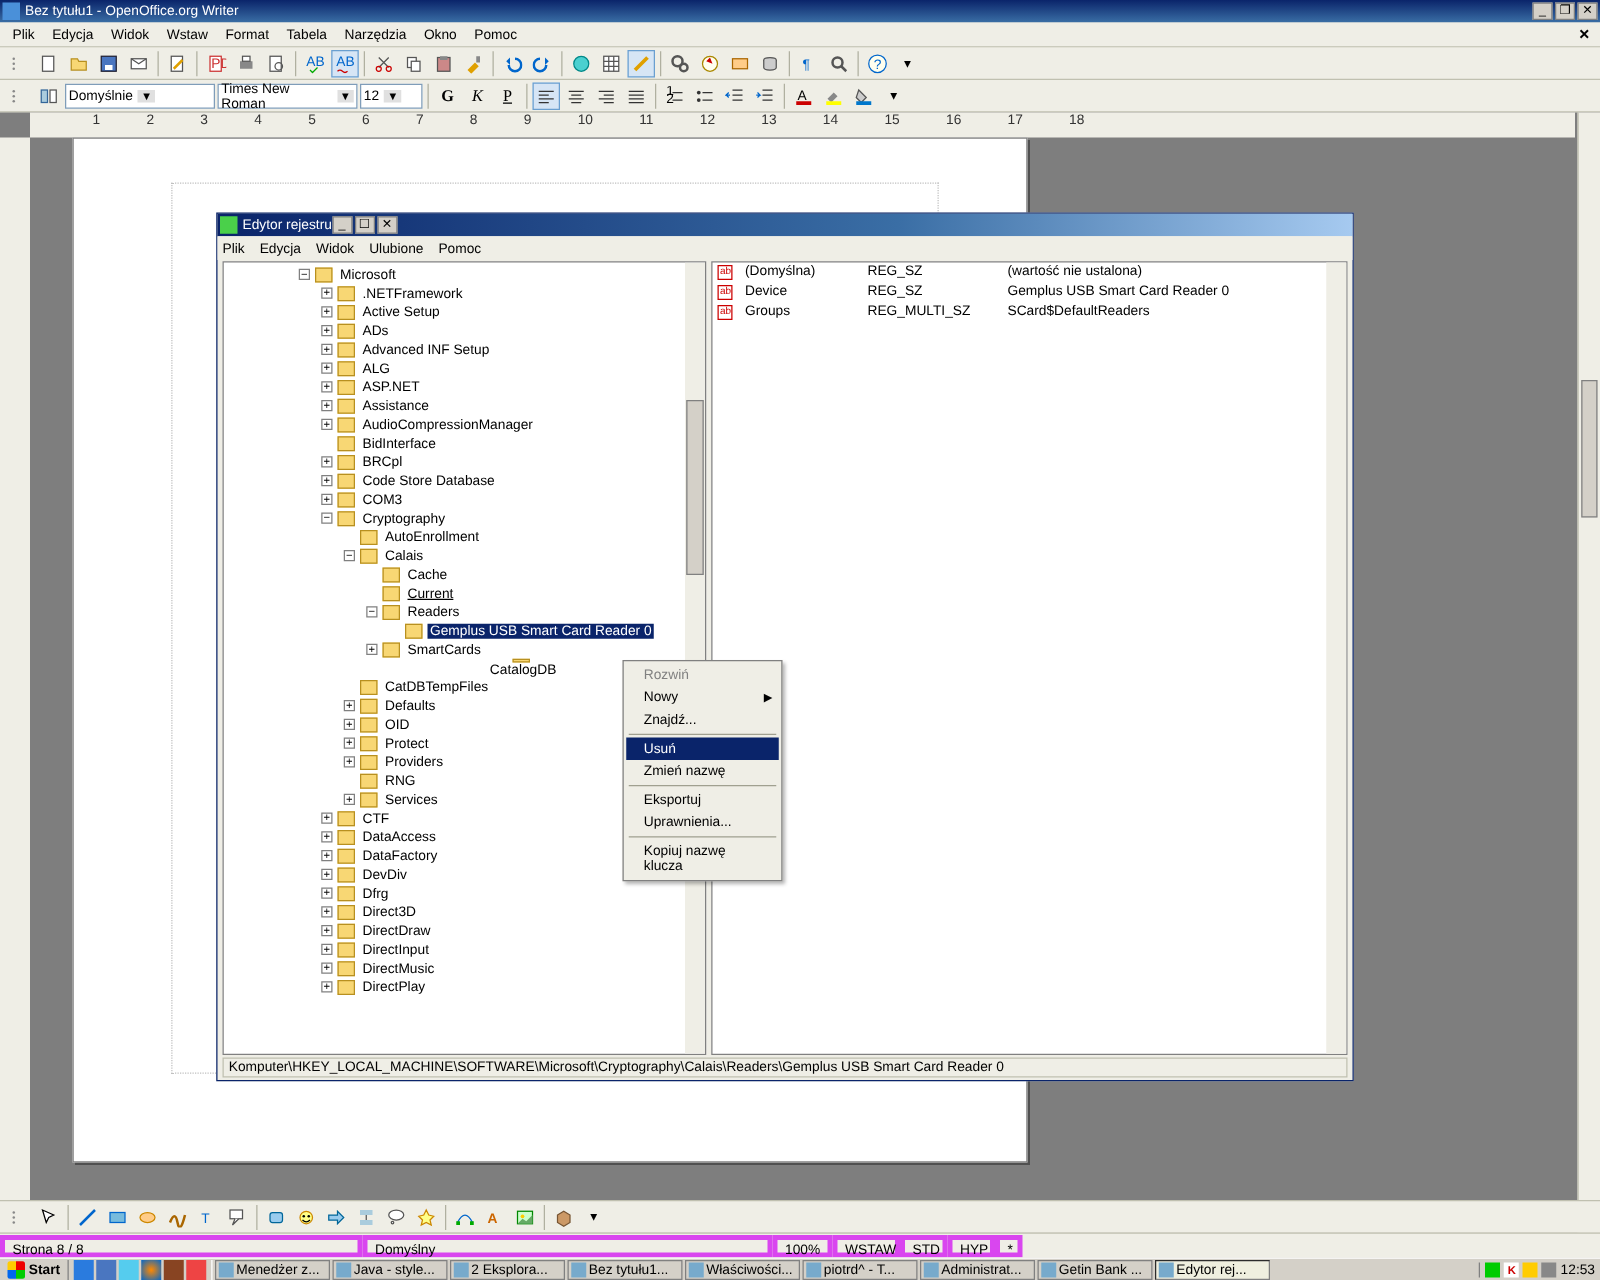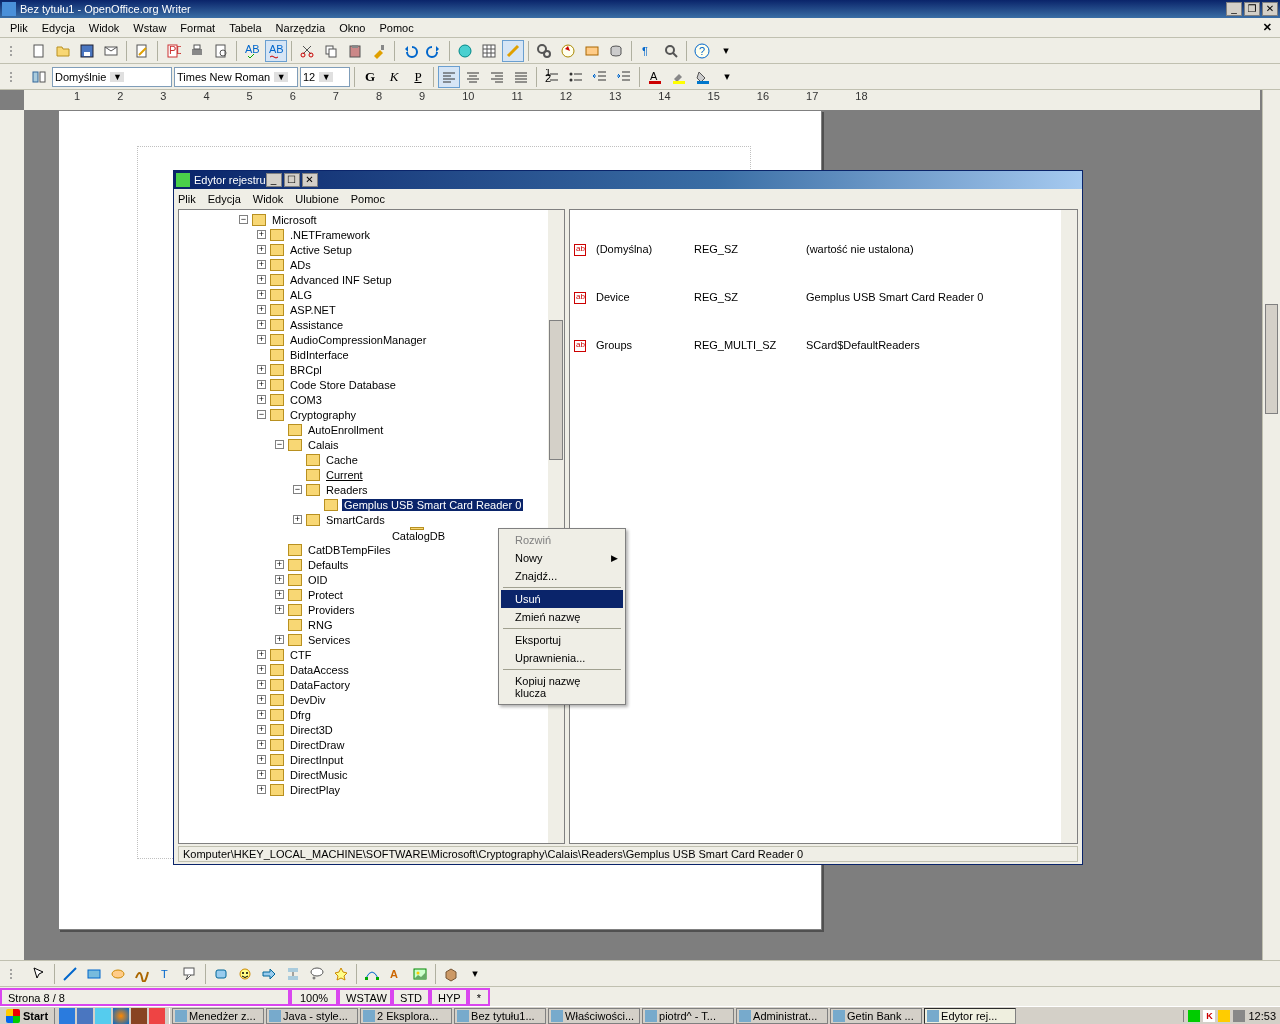--- a/index.html
+++ b/index.html
@@ -40,21 +40,21 @@
 .regmenu { height:19px; background:#efeee6; display:flex; align-items:center; padding:0 4px; gap:12px; }
 .regbody { position:absolute; top:38px; left:4px; right:4px; bottom:20px; display:flex; }
 .treecol { width:387px; border:1px solid #808080; background:#fff; position:relative; overflow:hidden; }
 .treescroll { position:absolute; right:0; top:0; width:16px; bottom:0; background:#efeee6; }
 .treescroll .tthumb { position:absolute; top:110px; left:1px; right:1px; height:140px; background:#d4d0c8; border:1px solid #808080; }
 .splitter { width:4px; background:#efeee6; cursor:ew-resize; }
 .valcol { flex:1; border:1px solid #808080; background:#fff; position:relative; }
 .valscroll { position:absolute; right:0; top:0; width:16px; bottom:0; background:#efeee6; }
 .valhead { height:17px; display:flex; background:#efeee6; border-bottom:1px solid #c0c0b0; }
 .valhead div { border-right:1px solid #c0c0b0; padding:2px 6px; }
-.valrow { display:flex; padding:1px 0;margin-top:32px; }
+.valrow { display:flex; padding:1px 0; }
 .valrow .vc { padding:0 6px; white-space:nowrap; overflow:hidden; }
 .valrow .ic { width:12px; height:12px; margin:1px 4px; }
 .stric { background:#fff; border:1px solid #cc0000; position:relative; }
 .stric::after { content:"ab"; position:absolute; top:-1px; left:1px; font-size:8px; color:#cc0000; }
 .statusbar-reg { position:absolute; bottom:2px; left:4px; right:4px; height:16px; border:1px solid #c0c0b0; padding:1px 4px; background:#efeee6; }
 
 
 .tree { padding:2px; overflow:hidden; }
 .tnode { display:flex; align-items:center; height:15px; white-space:nowrap; }
 .tbox { width:9px; height:9px; border:1px solid #808080; margin-right:4px; text-align:center; line-height:7px; font-size:9px; background:#fff; }
@@ -69,21 +69,21 @@
 .ctxitem.disabled { color:#808080; }
 .ctxitem.hl { background:#0a246a; color:#fff; }
 .ctxsep { height:1px; background:#a0a090; margin:2px 2px; }
 .ctxitem .sub { position:absolute; right:5px; top:4px; font-size:9px; }
 
 
 .drawbar { position:absolute; left:0; right:0; bottom:38px; height:26px; background:#efeee6; border-top:1px solid #c0c0b0; display:flex; align-items:center; padding:0 4px; gap:2px; }
 
 
 .statusoo { position:absolute; left:0; right:0; bottom:18px; height:20px; background:#efeee6; border-top:1px solid #c0c0b0; display:flex; align-items:center; }
-.statusoo div { border:2px solid #d946ef; padding:2px 6px; height:18px; }
+.statusoo div { border:4px solid #d946ef; padding:2px 6px; height:18px; }
 
 
 .taskbar { position:absolute; left:0; right:0; bottom:0; height:18px; background:#d4d0c8; border-top:1px solid #fff; display:flex; align-items:center; }
 .taskbar .start { padding:1px 6px; font-weight:bold; display:flex; align-items:center; gap:3px; }
 .taskbar .start .flag { width:14px; height:14px; background:conic-gradient(#e00 0 25%, #0c0 0 50%, #06e 0 75%, #fc0 0); border-radius:2px; }
 .taskbar .ql { display:flex; gap:2px; padding:0 4px; border-left:1px solid #808080; border-right:1px solid #fff; }
 .taskbar .ql div { width:16px; height:16px; }
 .taskbar .tasks { display:flex; flex:1; gap:2px; padding:0 2px; }
 .taskbar .tasks .tk { width:92px; height:16px; background:#d4d0c8; border:1px solid #808080; display:flex; align-items:center; padding:0 2px; overflow:hidden; gap:2px; font-size:10px; }
 .taskbar .tasks .tk.active { background:#efefdf; border:1px inset #808080; }
@@ -299,21 +299,21 @@
   <div class="tbtn">
       <svg viewBox="0 0 16 16">
         <rect x="2" y="3" width="5" height="10" fill="#acd" stroke="#369"></rect>
         <rect x="9" y="3" width="5" height="10" fill="#fff" stroke="#555"></rect>
       </svg>
     </div>
   <div class="combo" style="width:120px">
       <span>Domyślnie</span>
       <span class="arr">▼</span>
     </div>
-  <div class="combo" style="width:124px">
+  <div class="combo" style="width:112px">
       <span>Times New Roman</span>
       <span class="arr">▼</span>
     </div>
   <div class="combo" style="width:50px">
       <span>12</span>
       <span class="arr">▼</span>
     </div>
   <div class="tsep"></div>
   <div class="tbtn">
       <b style="font-size:13px;font-family:serif">G</b>
@@ -795,20 +795,21 @@
   <div class="tbtn">
       <svg viewBox="0 0 16 16">
         <path d="M3 6l5-3 5 3v6l-5 3-5-3z" fill="#c96" stroke="#753"></path>
       </svg>
     </div>
   <div class="tbtn">▾</div>
 </div>
 
 <div class="statusoo">
   <div style="width:290px">Strona  8 / 8</div>
+  <div style="width:328px">Domyślny</div>
   <div style="width:48px;text-align:center">100%</div>
   <div style="width:54px;text-align:center">WSTAW</div>
   <div style="width:38px;text-align:center">STD</div>
   <div style="width:38px;text-align:center">HYP</div>
   <div style="width:22px;text-align:center">*</div>
   <div style="flex:1;border:none"></div>
 </div>
 
 <div class="taskbar">
   <div class="start">

